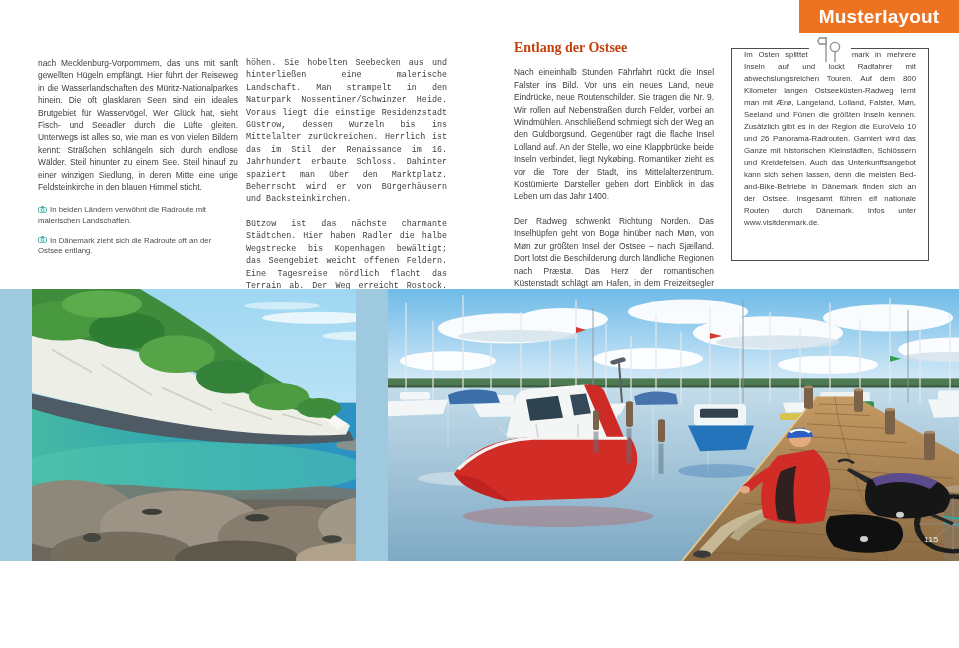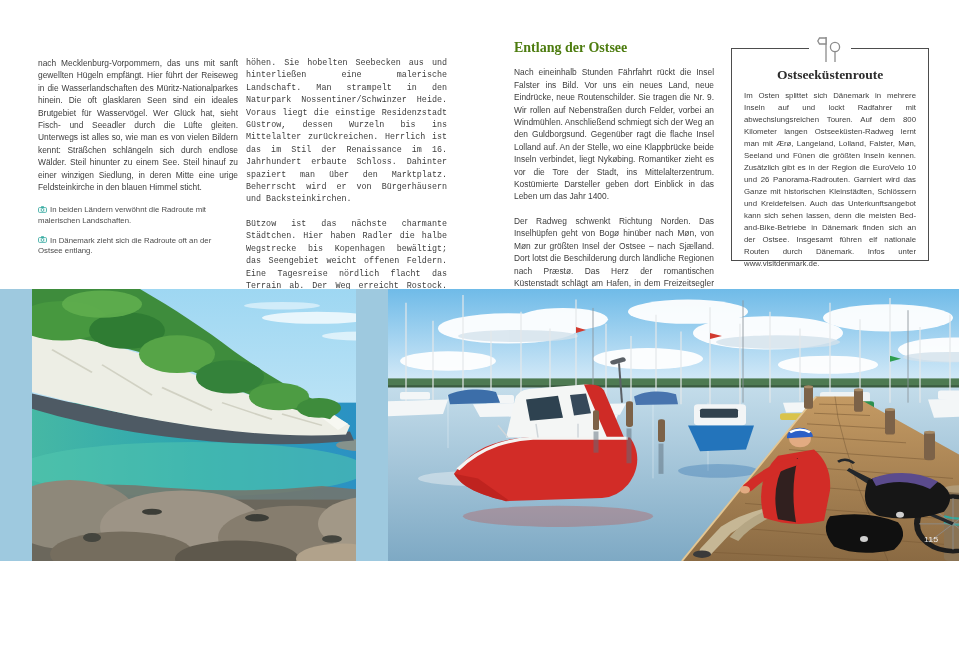--- a/index.html
+++ b/index.html
@@ -8,41 +8,44 @@
   .banner{position:absolute;top:0;right:0;width:160px;height:33px;
           background:var(--banner-orange,#ee7320);color:#fff;font-size:19px;font-weight:700;
           display:flex;align-items:center;justify-content:center;letter-spacing:.2px;}
   .col{position:absolute;top:45px;width:200px;font-size:8.4px;line-height:12.4px;
        text-align:justify;color:#3d3d3d;}
   .col p{margin:12px 0 12px 0;}
   #col1{left:38px;}
   #col2{left:246px;width:201px;font-family:Liberation Mono, monospace;}
   #col3{left:514px;top:42px;}
   .article-heading{font-family:"Liberation Serif","DejaVu Serif",serif;font-size:14px;
-       font-weight:700;color:#4d7c0f;margin:0 0 9px 0;text-align:left;}
+       font-weight:700;color:#c2410c;margin:0 0 9px 0;text-align:left;}
   .captions{margin-top:0;}
   .caption{font-size:7.8px;line-height:10.6px;color:#4c4c4c;margin-bottom:9px;text-align:left;}
   .cap-icon{width:9px;height:7px;vertical-align:-0.5px;margin-right:3px;color:var(--caption-teal,#2fa89e);}
   .infobox{position:absolute;left:731px;top:48px;width:198px;height:213px;
            border:1px solid var(--infobox-border,#4d4d4d);background:#fff;box-sizing:border-box;}
   .infobox-icon{position:absolute;top:-14px;left:50%;transform:translateX(-50%);
                 background:#fff;padding:0 7px;line-height:0;}
   .infobox h3{font-family:"Liberation Serif","DejaVu Serif",serif;font-size:13.5px;font-weight:700;
               color:#2d2d2d;text-align:center;margin:18px 0 7px 0;}
   .infobox .ibody{padding:0 12px;font-size:7.8px;line-height:12px;text-align:justify;color:#3d3d3d;}
   .photo{position:absolute;top:289px;height:272px;overflow:hidden;background:#9ec9df;padding-left:32px;}
   #photo-left{left:0;width:352px;}
   #photo-right{left:356px;width:603px;}
   .photo svg{display:block;width:100%;height:100%;}
 </style>
 </head>
 <body>
 
 <div class="page">
 
+  <div class="banner">
+    <span>Musterlayout</span>
+  </div>
 
   <div class="col" id="col1">
     <p>nach Mecklenburg-Vorpommern, das uns mit sanft gewellten Hügeln empfängt. Hier führt der Reiseweg in die Wasserlandschaften des Müritz-Nationalparkes hinein. Die oft glasklaren Seen sind ein ideales Brutgebiet für Wasservögel. Wer Glück hat, sieht Fisch- und Seeadler durch die Lüfte gleiten. Unterwegs ist alles so, wie man es von vielen Bildern kennt: Sträßchen schlängeln sich durch endlose Wälder. Steil hinunter zu einem See. Steil hinauf zu einer winzigen Siedlung, in deren Mitte eine urige Feldsteinkirche in den blauen Himmel sticht.</p>
     <div class="captions">
       <div class="caption">
         <svg class="cap-icon" viewBox="0 0 12 9">
           <rect x="0.7" y="2" width="10.6" height="6.3" rx="1.2" fill="none" stroke="currentColor" stroke-width="1.1"></rect>
           <rect x="4" y="0.3" width="4" height="2" rx="0.6" fill="currentColor"></rect>
           <circle cx="6" cy="5.1" r="1.9" fill="none" stroke="currentColor" stroke-width="1.1"></circle>
         </svg><span>In beiden Ländern verwöhnt die Radroute mit malerischen Landschaften.</span>
@@ -70,21 +73,20 @@
 
   <div class="infobox">
     <span class="infobox-icon">
       <svg width="28" height="28" viewBox="0 0 26 28" fill="none" stroke="#8c8c8c" stroke-width="1.3">
         <line x1="9" y1="2" x2="9" y2="27"></line>
         <polygon points="9,3 2.5,3 0.8,6 2.5,9 9,9" fill="#ffffff"></polygon>
         <circle cx="18" cy="12" r="4.6"></circle>
         <line x1="18" y1="16.6" x2="18" y2="27"></line>
       </svg>
     </span>
-    <h3>Ostseeküstenroute</h3>
     <div class="ibody">Im Osten splittet sich Dänemark in mehrere Inseln auf und lockt Radfahrer mit abwechslungsreichen Touren. Auf dem 800 Kilometer langen Ostseeküsten-Radweg lernt man mit Ærø, Langeland, Lolland, Falster, Møn, Seeland und Fünen die größten Inseln kennen. Zusätzlich gibt es in der Region die EuroVelo 10 und 26 Panorama-Radrouten. Garniert wird das Ganze mit historischen Kleinstädten, Schlössern und Kreidefelsen. Auch das Unterkunftsangebot kann sich sehen lassen, denn die meisten Bed-and-Bike-Betriebe in Dänemark finden sich an der Ostsee. Insgesamt führen elf nationale Routen durch Dänemark. Infos unter www.visitdenmark.de.</div>
   </div>
 
   <div class="photo" id="photo-left" role="img" aria-label="Weiße Kreidefelsen mit grünem Wald über türkisfarbener Ostsee, Felsblöcke im Vordergrund">
     <svg viewBox="0 0 352 359" preserveAspectRatio="none">
       <defs>
         <linearGradient id="lsky" x1="0" y1="0" x2="0" y2="1">
             <stop offset="0" stop-color="#9ed7f2"></stop>
             <stop offset="1" stop-color="#cdeaf8"></stop>
           </linearGradient>

